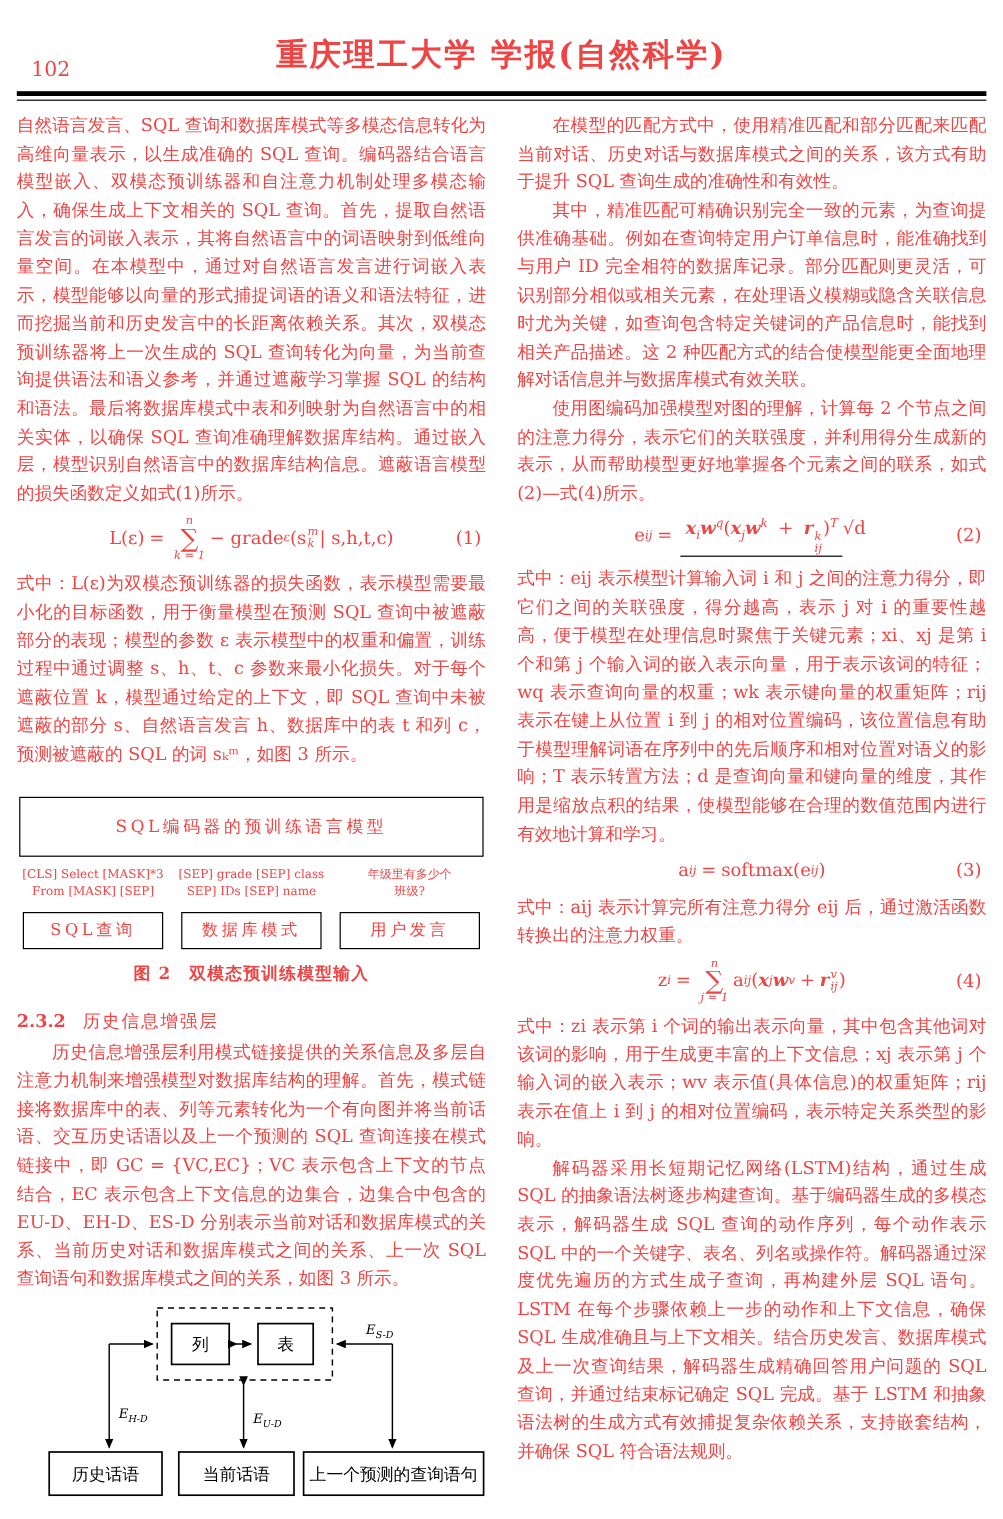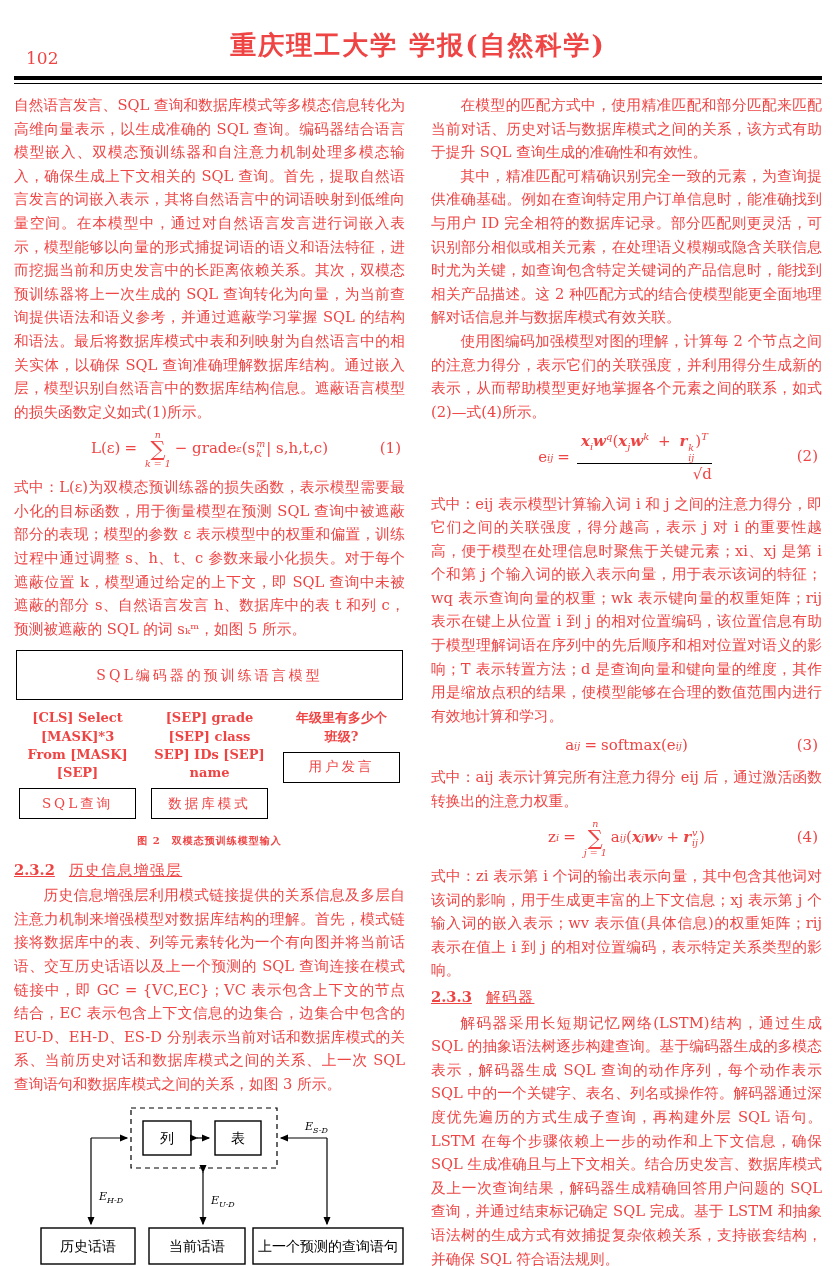--- a/index.html
+++ b/index.html
@@ -29,36 +29,36 @@
   .eq-num { position:absolute; right:4px; top:50%; transform:translateY(-50%); font-style:normal; }
   .var  { }
   .vec  { font-style:italic; font-weight:bold; }
   .op   { font-style:normal; margin:0 4px; }
   .fn   { font-style:normal; }
   .sum  { display:inline-flex; flex-direction:column; align-items:center; margin:0 4px; line-height:1; }
   .sum-u,.sum-l { font-size:9.5px; font-style:italic; }
   .sigma { font-size:21px; font-style:normal; line-height:0.9; }
   sub,sup { font-size:10px; font-style:italic; }
   .supsub { display:inline-flex; flex-direction:column; align-items:flex-start; font-size:9.5px; line-height:1.05; font-style:italic; vertical-align:-5px; margin:0 1px; }
-  .frac { display:inline-flex; flex-direction:column; align-items:flex-end; line-height:1.35; margin:0 3px; }
+  .frac { display:inline-flex; flex-direction:row; align-items:flex-start; line-height:1.35; margin:0 3px; }
   .frac-num { border-bottom:1px solid #000; padding:0 4px; }
 
   
-  .section-head { margin:3px 0 2px;text-decoration:underline; }
+  .section-head { margin:15px 0 2px; }
   .sec-num { font-weight:bold; margin-right:14px; }
   .sec-title { letter-spacing:1.5px; }
 
   
-  .figure2 { margin-top:10px; }
+  .figure2 { margin-top:24px; }
   .fig2-top { border:1.4px solid #000; height:48px; margin:0 2px; display:flex; align-items:center; justify-content:center; font-size:14px; letter-spacing:3px; }
   .fig2-row { display:flex; justify-content:space-between; margin-top:9px; }
   .fig2-col { width:32.5%; display:flex; flex-direction:column; align-items:center; }
-  .fig2-label { font-size:13px; line-height:1.4; text-align:center; min-height:31px; font-family:"DejaVu Serif","Liberation Serif",serif;font-weight:bold; }
+  .fig2-label { font-size:10px; line-height:1.4; text-align:center; min-height:31px; font-family:"DejaVu Serif","Liberation Serif",serif; }
   .fig2-box { border:1.4px solid #000; width:92%; height:31px; margin-top:6px; display:flex; align-items:center; justify-content:center; font-size:13.5px; letter-spacing:3px; box-sizing:border-box; }
-  .fig-caption { text-align:center; font-weight:bold; font-size:10px; letter-spacing:1px; margin:10px 0 5px; }
+  .fig-caption { text-align:center; font-weight:bold; font-size:14px; letter-spacing:1px; margin:10px 0 5px; }
 
   
   .figure3 svg { display:block; margin:4px auto 0; }
   .f3-box { fill:none; stroke:#000; stroke-width:1.4; }
   .f3-dash { fill:none; stroke:#000; stroke-width:1.2; stroke-dasharray:5 4; }
   .f3-line { stroke:#000; stroke-width:1.2; fill:none; }
   .f3-text { font-family:"DejaVu Serif","Liberation Serif",serif; font-size:14px; fill:#000; }
   .f3-lbl  { font-family:"DejaVu Serif","Liberation Serif",serif; font-size:11px; font-style:italic; fill:#000; }
   .f3-lbl-sub { font-size:8px; }
 </style>
@@ -92,21 +92,21 @@
           <sub>ε</sub>
           <span class="var">(s</span>
           <span class="supsub">
             <span>m</span>
             <span>k</span>
           </span>
           <span class="var"> | s,h,t,c)</span>
         <span class="eq-num">(1)</span>
       </div>
 
-      <p class="para">式中：L(ε)为双模态预训练器的损失函数，表示模型需要最小化的目标函数，用于衡量模型在预测 SQL 查询中被遮蔽部分的表现；模型的参数 ε 表示模型中的权重和偏置，训练过程中通过调整 s、h、t、c 参数来最小化损失。对于每个遮蔽位置 k，模型通过给定的上下文，即 SQL 查询中未被遮蔽的部分 s、自然语言发言 h、数据库中的表 t 和列 c，预测被遮蔽的 SQL 的词 sₖᵐ，如图 5 所示。</p>
+      <p class="para">式中：L(ε)为双模态预训练器的损失函数，表示模型需要最小化的目标函数，用于衡量模型在预测 SQL 查询中被遮蔽部分的表现；模型的参数 ε 表示模型中的权重和偏置，训练过程中通过调整 s、h、t、c 参数来最小化损失。对于每个遮蔽位置 k，模型通过给定的上下文，即 SQL 查询中未被遮蔽的部分 s、自然语言发言 h、数据库中的表 t 和列 c，预测被遮蔽的 SQL 的词 sₖᵐ，如图 3 所示。</p>
 
       <div class="figure2">
         <div class="fig2-top">SQL编码器的预训练语言模型</div>
         <div class="fig2-row">
           <div class="fig2-col">
             <div class="fig2-label">
               <div>[CLS] Select [MASK]*3</div>
               <div>From [MASK] [SEP]</div>
             </div>
             <div class="fig2-box">SQL查询</div>
@@ -233,21 +233,18 @@
           <span class="supsub">
             <span>v</span>
             <span>ij</span>
           </span>
           <span class="fn">)</span>
         <span class="eq-num">(4)</span>
       </div>
 
       <p class="para">式中：zi 表示第 i 个词的输出表示向量，其中包含其他词对该词的影响，用于生成更丰富的上下文信息；xj 表示第 j 个输入词的嵌入表示；wv 表示值(具体信息)的权重矩阵；rij 表示在值上 i 到 j 的相对位置编码，表示特定关系类型的影响。</p>
 
-      <div class="section-head">
-        <span class="sec-num">2.3.3</span><span class="sec-title">解码器</span>
-      </div>
 
       <p class="para indent">解码器采用长短期记忆网络(LSTM)结构，通过生成 SQL 的抽象语法树逐步构建查询。基于编码器生成的多模态表示，解码器生成 SQL 查询的动作序列，每个动作表示 SQL 中的一个关键字、表名、列名或操作符。解码器通过深度优先遍历的方式生成子查询，再构建外层 SQL 语句。LSTM 在每个步骤依赖上一步的动作和上下文信息，确保 SQL 生成准确且与上下文相关。结合历史发言、数据库模式及上一次查询结果，解码器生成精确回答用户问题的 SQL 查询，并通过结束标记确定 SQL 完成。基于 LSTM 和抽象语法树的生成方式有效捕捉复杂依赖关系，支持嵌套结构，并确保 SQL 符合语法规则。</p>
 
     </div>
   </div>
 </div>
 
 </body></html>

